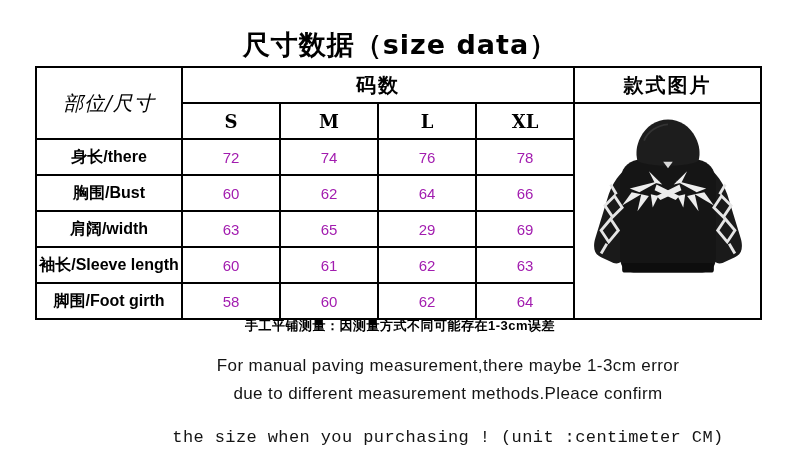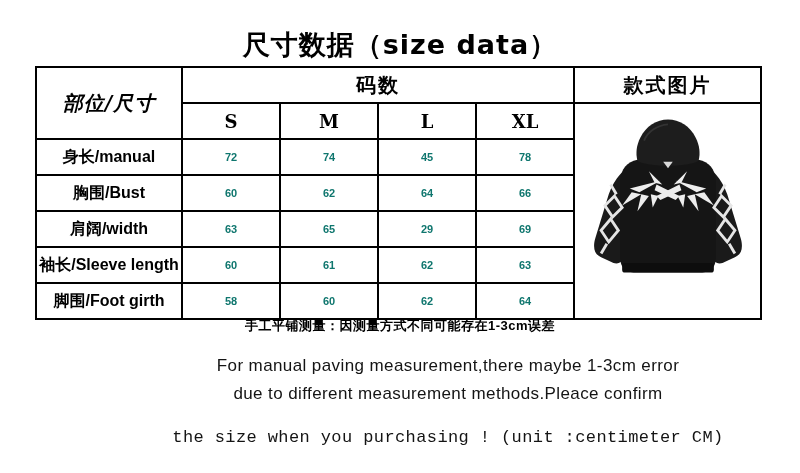--- a/index.html
+++ b/index.html
@@ -15,29 +15,29 @@
   table.size-table{
     position:absolute;left:35px;top:66px;width:725px;
     border-collapse:collapse;table-layout:fixed;
   }
   .size-table th,.size-table td{
     border:2px solid #000;padding:0;text-align:center;vertical-align:middle;
     height:32px;overflow:hidden;white-space:nowrap;
   }
   .size-table tr{height:36px;}
   .corner{
-    font-family:"DejaVu Serif",serif;font-style:italic;font-weight:700;
+    font-family:"DejaVu Serif",serif;font-style:italic;font-weight:400;
     font-size:20px;letter-spacing:1px;
   }
   .sizes-head,.img-head{font-size:20px;font-weight:700;letter-spacing:2px;}
   .size-letter{
     font-family:"DejaVu Serif",serif;font-weight:700;font-size:18px;
   }
   .row-label{font-size:16px;font-weight:700;letter-spacing:0;}
-  .val{font-size:11px;font-weight:700;color:#0f766e;}
+  .val{font-size:15px;font-weight:400;color:#a21caf;}
   .img-cell{background:#ffffff;}
   .img-cell svg{display:block;margin:2px auto 8px auto;}
   .note{position:absolute;left:0;width:100%;text-align:center;}
   .note-cn{top:317px;font-size:13px;font-weight:700;letter-spacing:0.5px;}
   .note-en{font-size:17px;color:#141414;letter-spacing:0.4px;margin-left:48px;}
   .note-en.l1{top:356px;}
   .note-en.l2{top:384px;}
   .note-en.l3{top:428px;font-family:Liberation Mono, monospace;}
 </style>
 </head>
@@ -108,24 +108,24 @@
             <g stroke="#e6e6e6" stroke-width="3" fill="none">
               <path d="M146,90 L138,102 L148,112 L156,100 Z"></path>
               <path d="M150,114 L142,126 L152,138 L160,126 Z"></path>
               <path d="M144,88 L150,78"></path>
               <path d="M154,140 L160,150"></path>
             </g>
           </svg>
         </td>
       </tr>
       <tr>
-        <th class="row-label">身长/manual</th>
+        <th class="row-label">身长/there</th>
         <td class="val">72</td>
         <td class="val">74</td>
-        <td class="val">45</td>
+        <td class="val">76</td>
         <td class="val">78</td>
       </tr>
       <tr>
         <th class="row-label">胸围/Bust</th>
         <td class="val">60</td>
         <td class="val">62</td>
         <td class="val">64</td>
         <td class="val">66</td>
       </tr>
       <tr>

